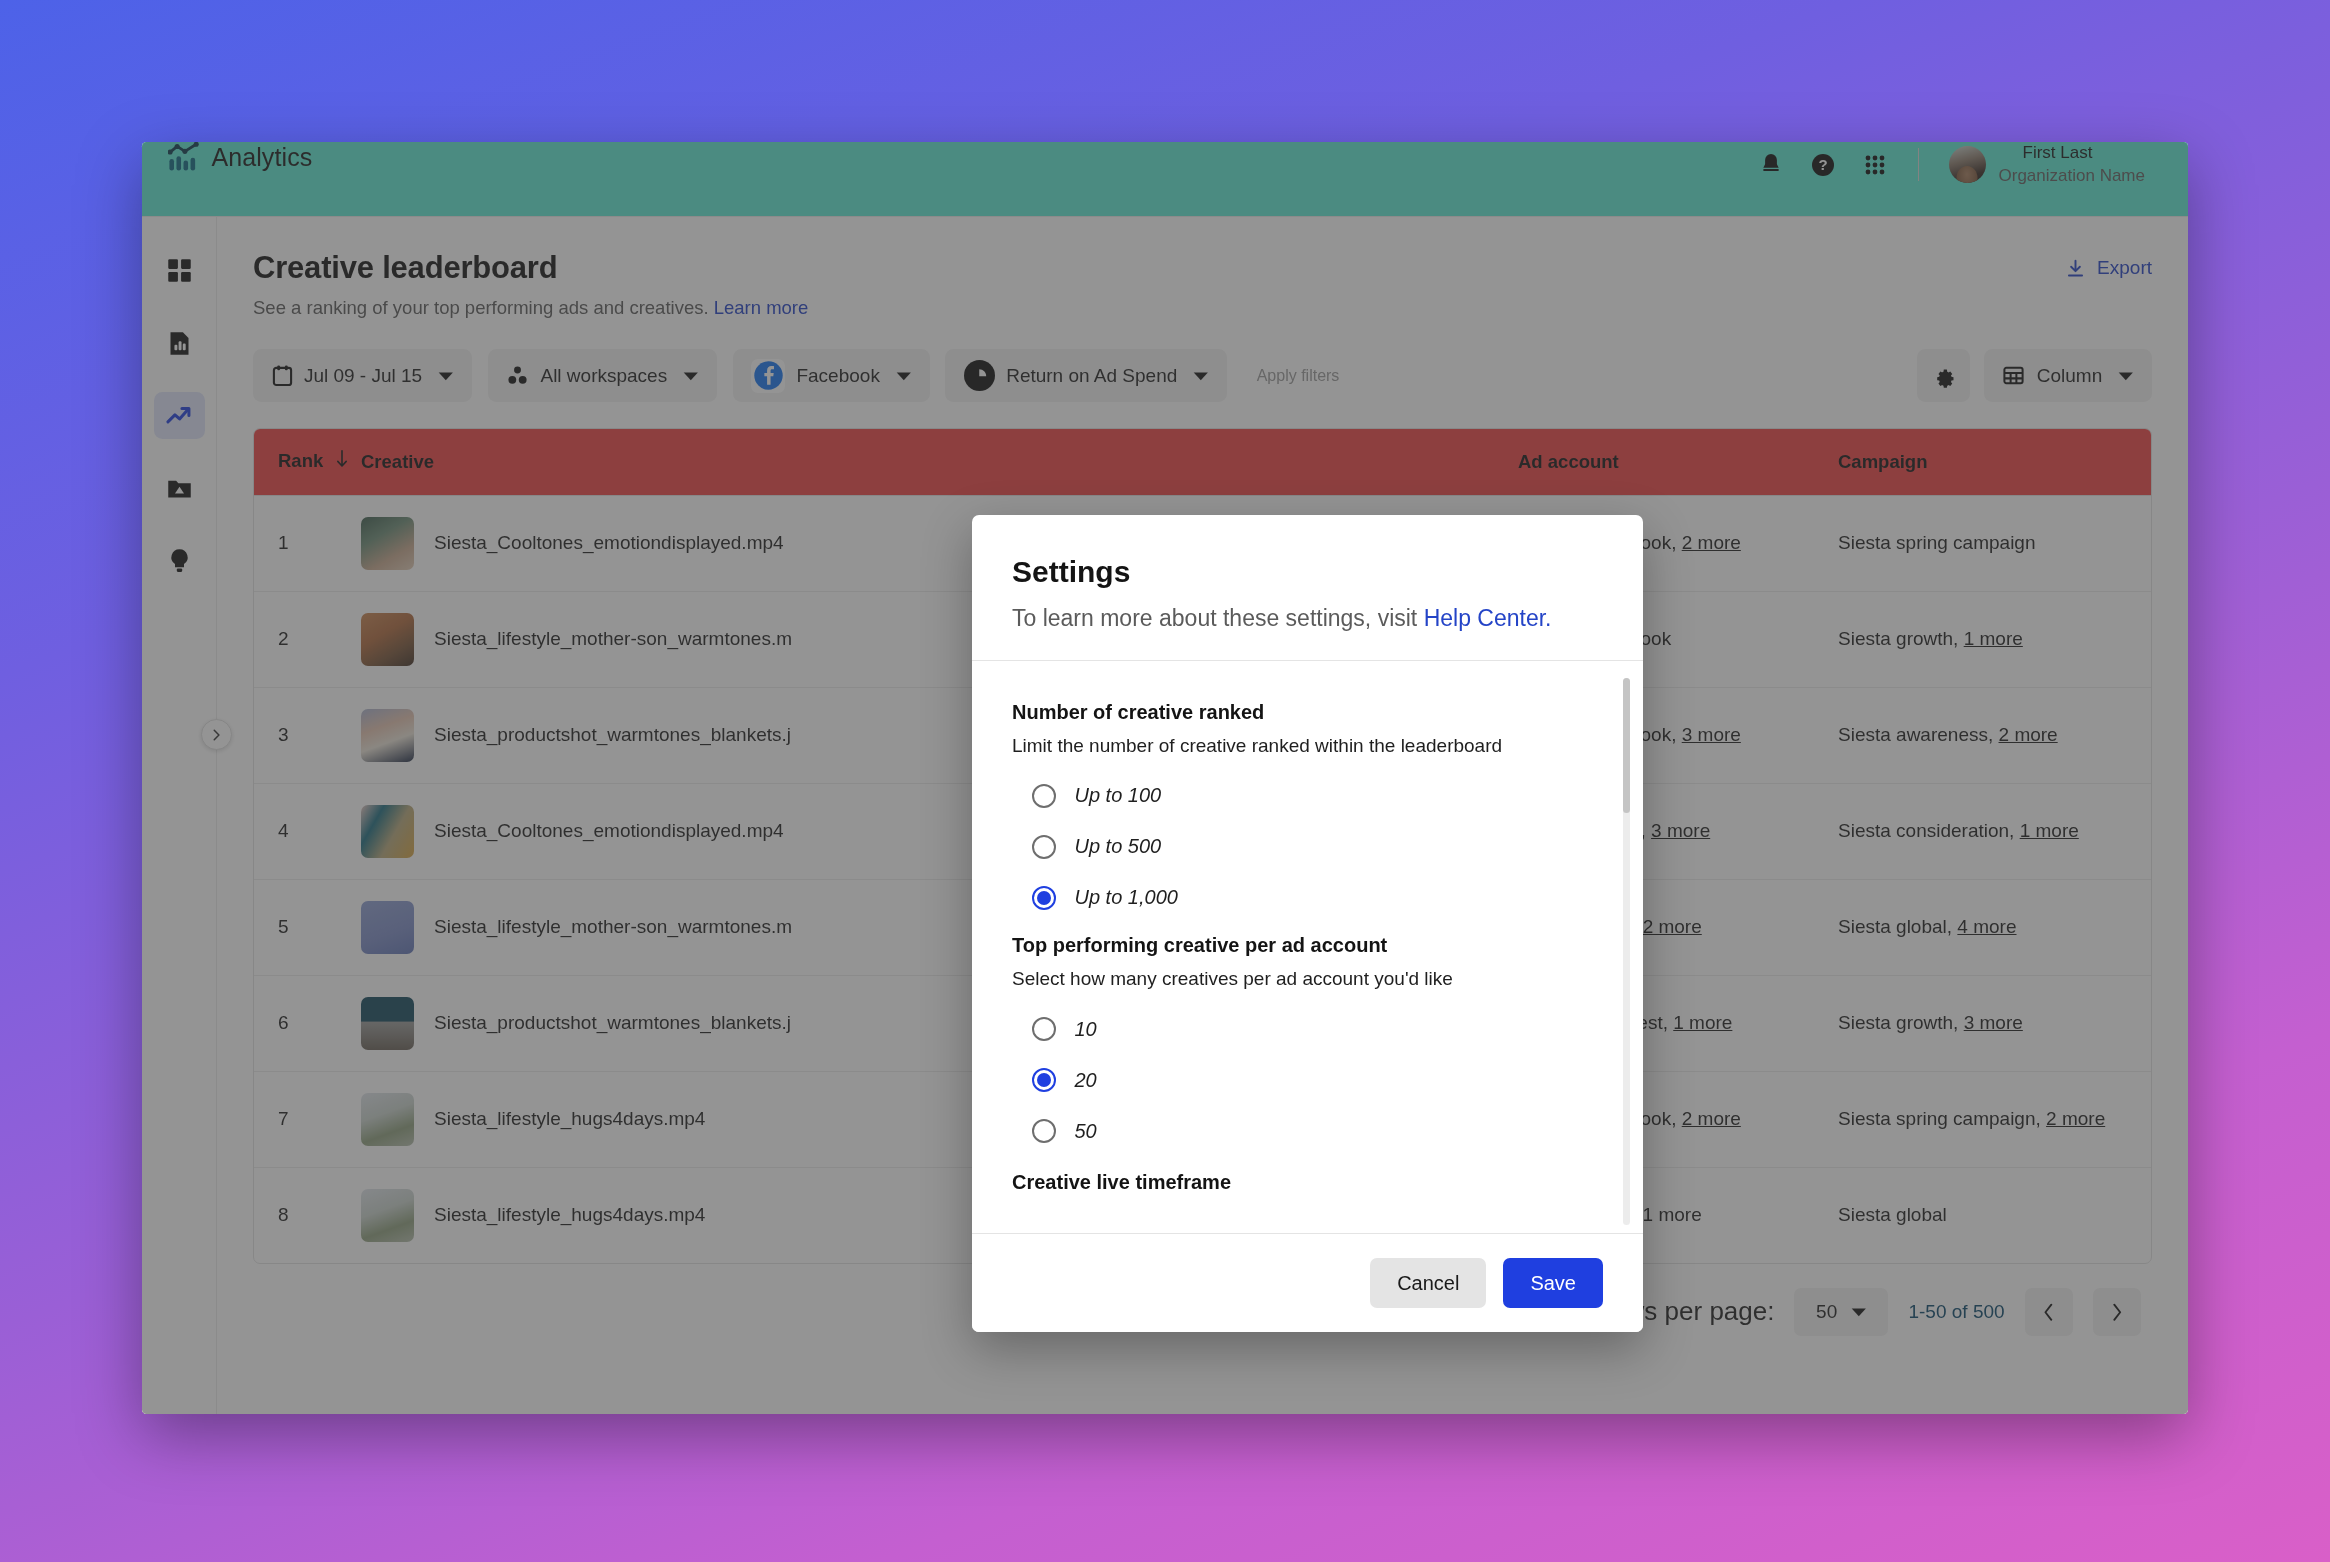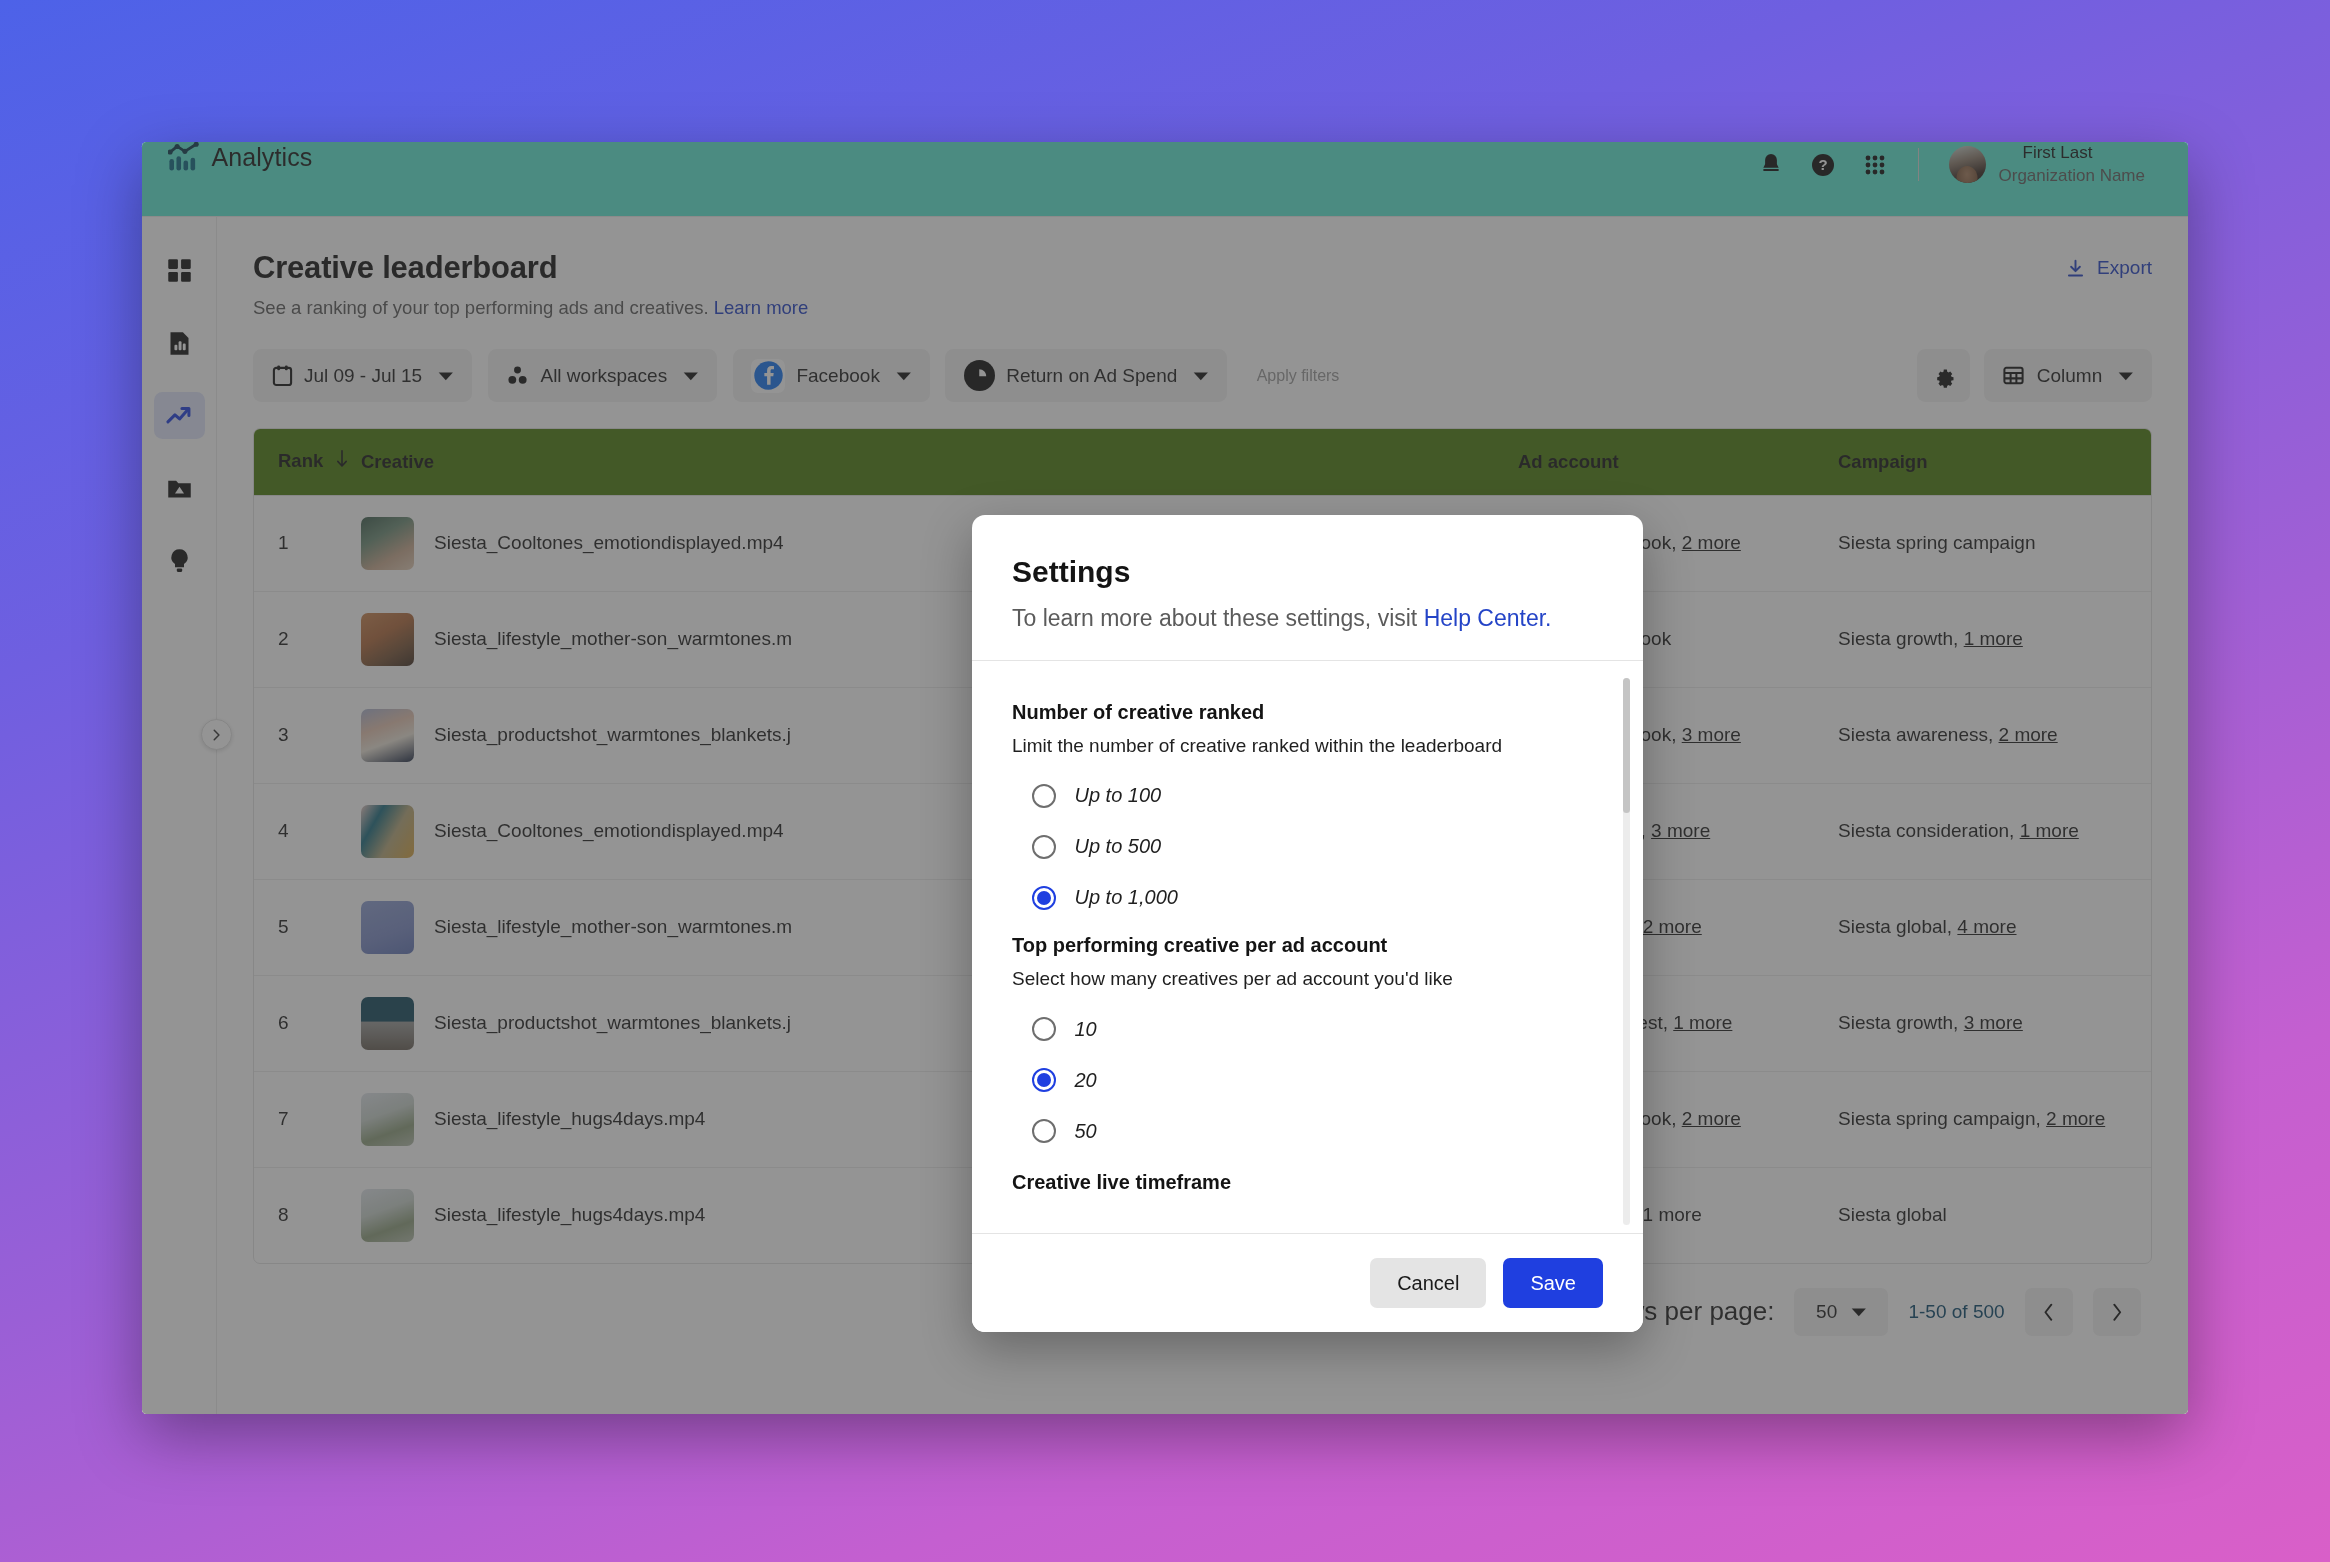--- a/index.html
+++ b/index.html
@@ -135,21 +135,21 @@
     border-radius: 7px;
     overflow: hidden;
     background: #fff;
   }
   table { width: 100%; border-collapse: collapse; table-layout: fixed; }
   thead th {
     text-align: left;
     font-size: 18.5px; font-weight: 600; color: #161616;
     padding: 21px 0 21px 0;
     border-bottom: 0.7px solid #e2e2e2;
-    background: #4d7c0f;
+    background: #ef4444;
     white-space: nowrap;
   }
   thead th:first-child { padding-left: 24px; }
   tbody td {
     font-size: 19px; color: #1f1f1f;
     padding: 21px 0;
     border-bottom: 0.7px solid #ececec;
     vertical-align: middle;
     white-space: nowrap;
     overflow: hidden;
@@ -195,21 +195,21 @@
   #scrim {
     position: absolute; inset: 0;
     background: rgba(60,60,60,.55);
     z-index: 50;
   }
   #modal {
     position: absolute;
     left: 830px; top: 373px;
     width: 671px; height: 817px;
     background: #fff;
-    border-radius: 13px;
+    border-radius: 7px;
     box-shadow: 0 17px 50px rgba(0,0,0,.3);
     z-index: 60;
     display: flex; flex-direction: column;
     overflow: hidden;
   }
   .modal-head { padding: 40px 40px 28px 40px; border-bottom: 0.7px solid #e4e4e4; }
   .modal-title { font-size: 30px; font-weight: 600; color: #141414; }
   .modal-sub { font-size: 23px; color: #5b5b5b; margin-top: 15.6px; }
   .modal-sub a { color: #2444c7; text-decoration: none; }
 

